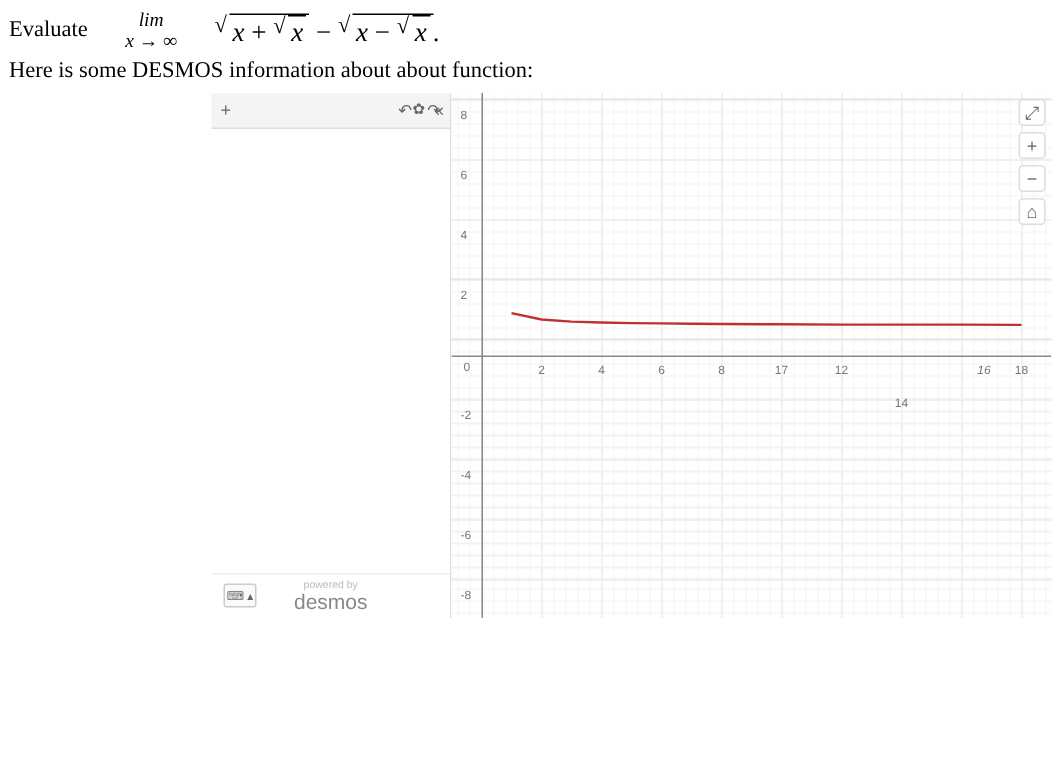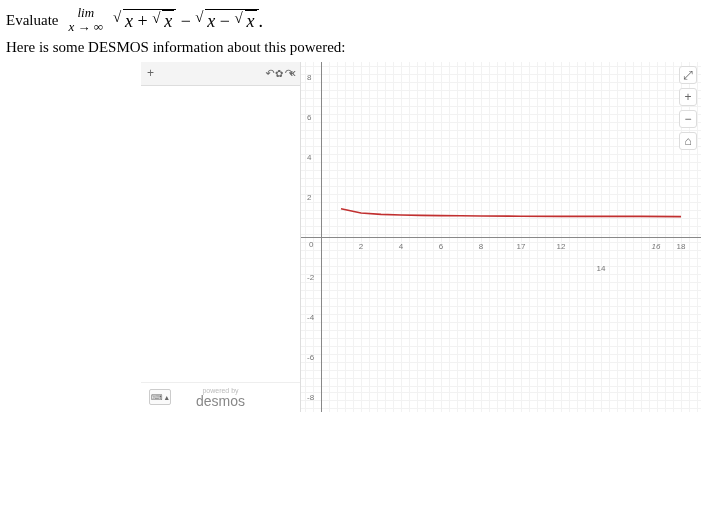--- a/index.html
+++ b/index.html
@@ -19,21 +19,21 @@
     gap: 6px;
     margin-bottom: 4px;
   }
   .limit-frac {
     display: inline-flex;
     flex-direction: column;
     align-items: center;
     font-style: italic;
     font-size: 13px;
     line-height: 1.1;
-    margin: 0 4px;
+    margin: 0 19px;
   }
   .expr {
     font-family: "Times New Roman", serif;
     font-size: 18px;
   }
   .sqrt {
     display: inline-block;
     position: relative;
     padding-left: 10px;
   }
@@ -241,21 +241,21 @@
     <span>lim</span>
     <span>x → ∞</span>
   </span>
   <span class="expr">
     <span class="sqrt sqrt-outer"><span class="sqrt-body"><i>x</i><span> + </span><span class="sqrt sqrt-inner"><span class="sqrt-body"><i>x</i></span></span></span></span>
     <span> − </span>
     <span class="sqrt sqrt-outer"><span class="sqrt-body"><i>x</i><span> − </span><span class="sqrt sqrt-inner"><span class="sqrt-body"><i>x</i></span></span></span></span><span>.</span>
   </span>
 </div>
 
-<div class="desmos-info">Here is some DESMOS information about this powered:</div>
+<div class="desmos-info">Here is some DESMOS information about about function:</div>
 
 <div class="desmos-container">
   <div class="sidebar">
     <div class="sidebar-top">
       <span>+</span>
       <span style="flex:1"></span>
       <span style="font-size:11px">↶</span>
       <span style="font-size:11px">↷</span>
       <span class="right-icons">
         <span style="font-size:10px">✿</span>

